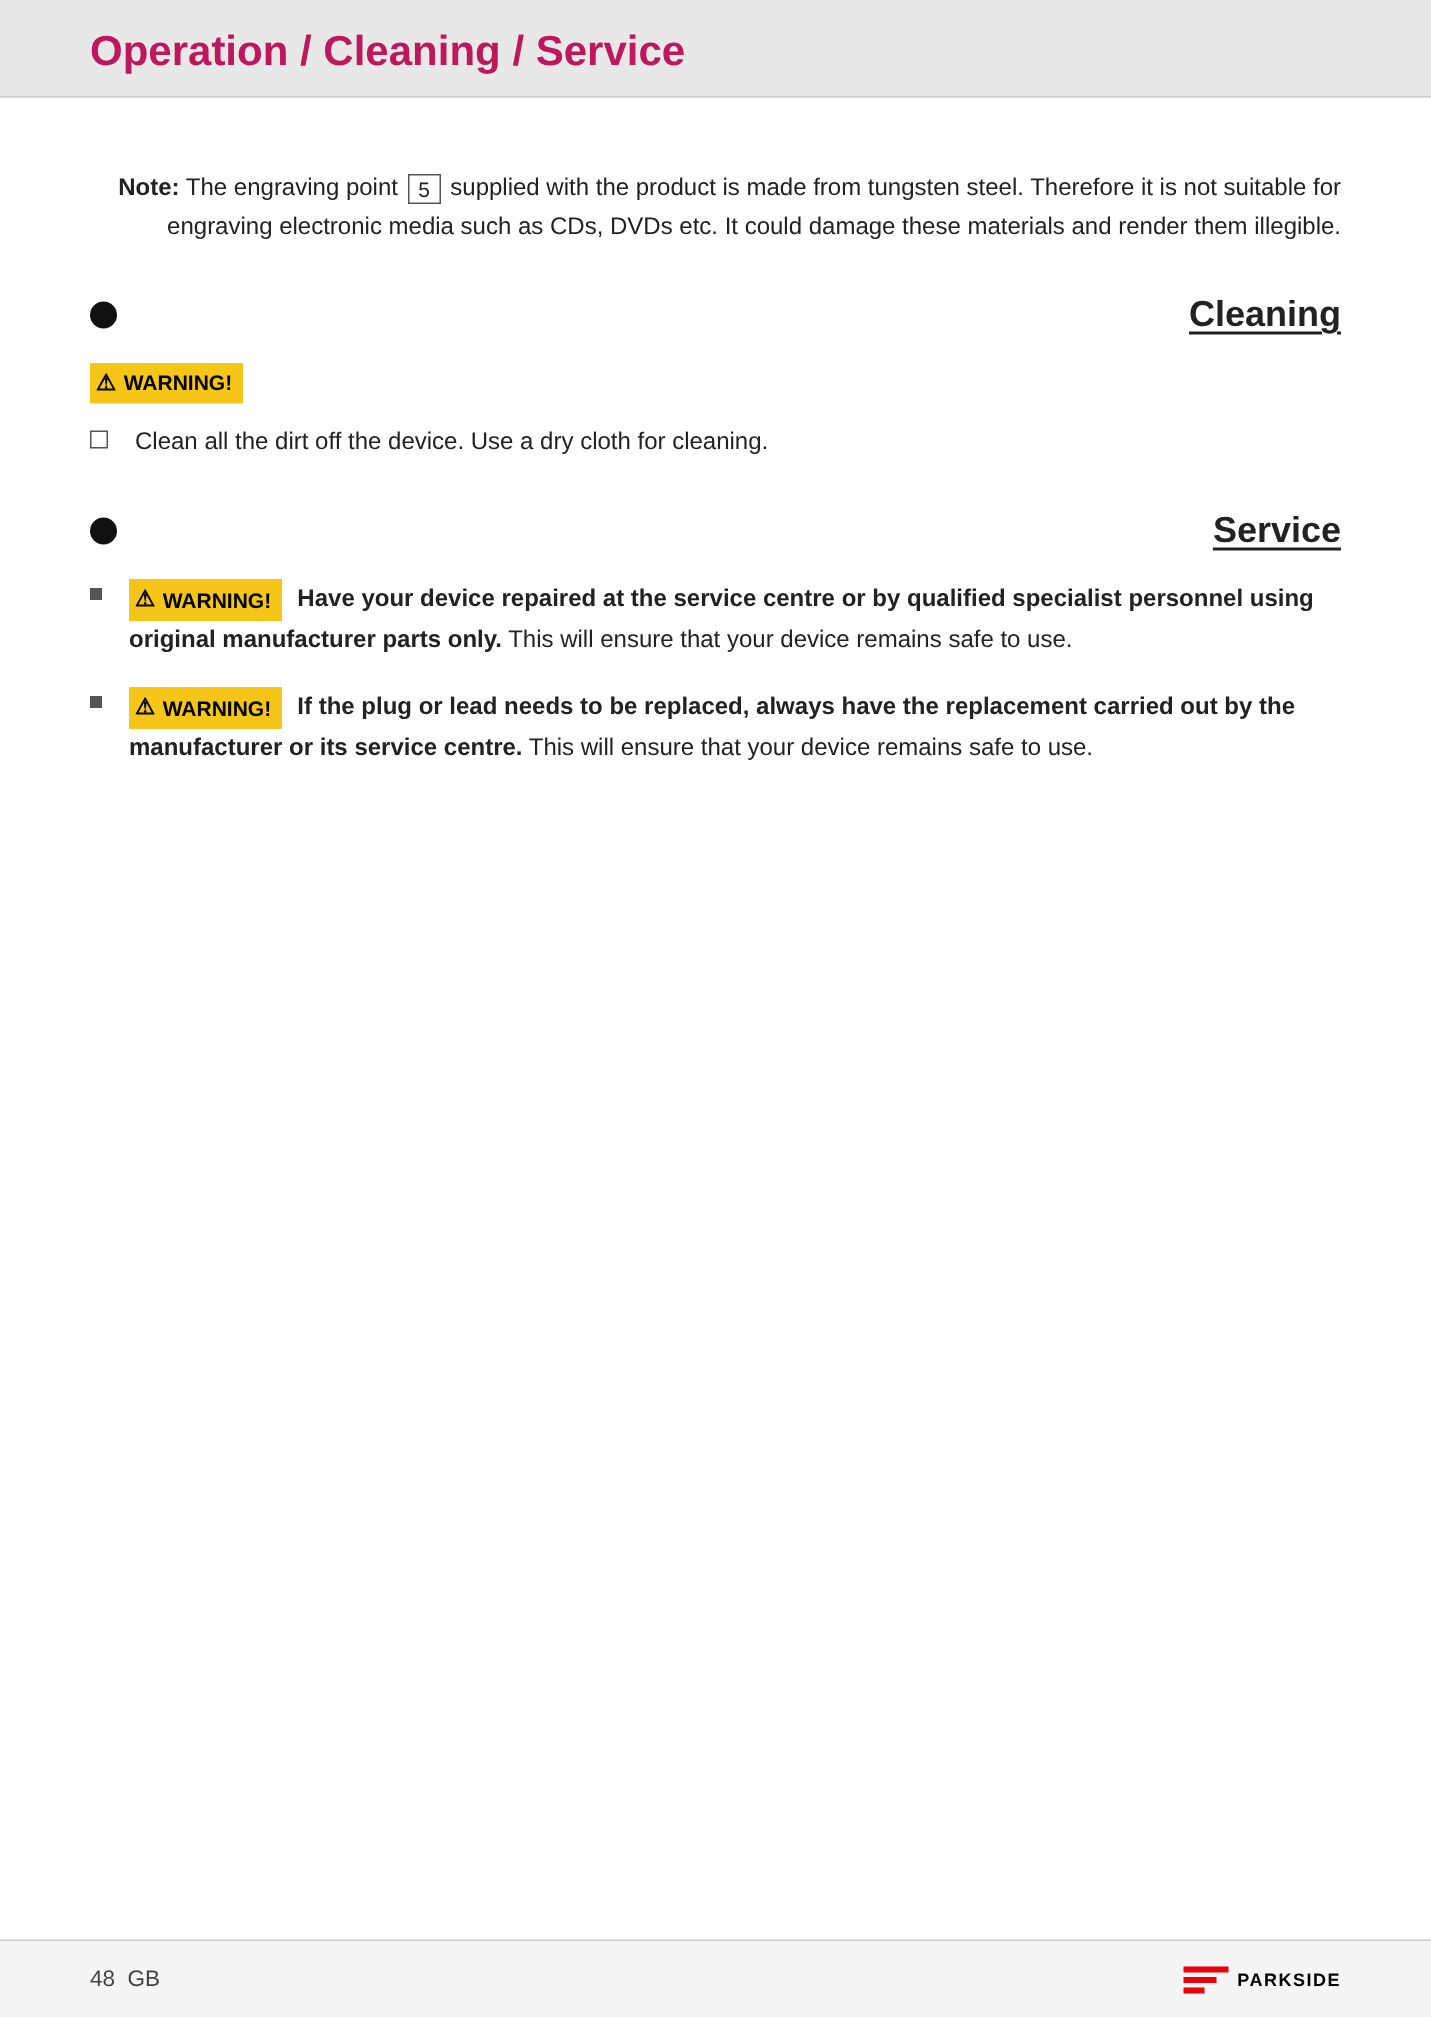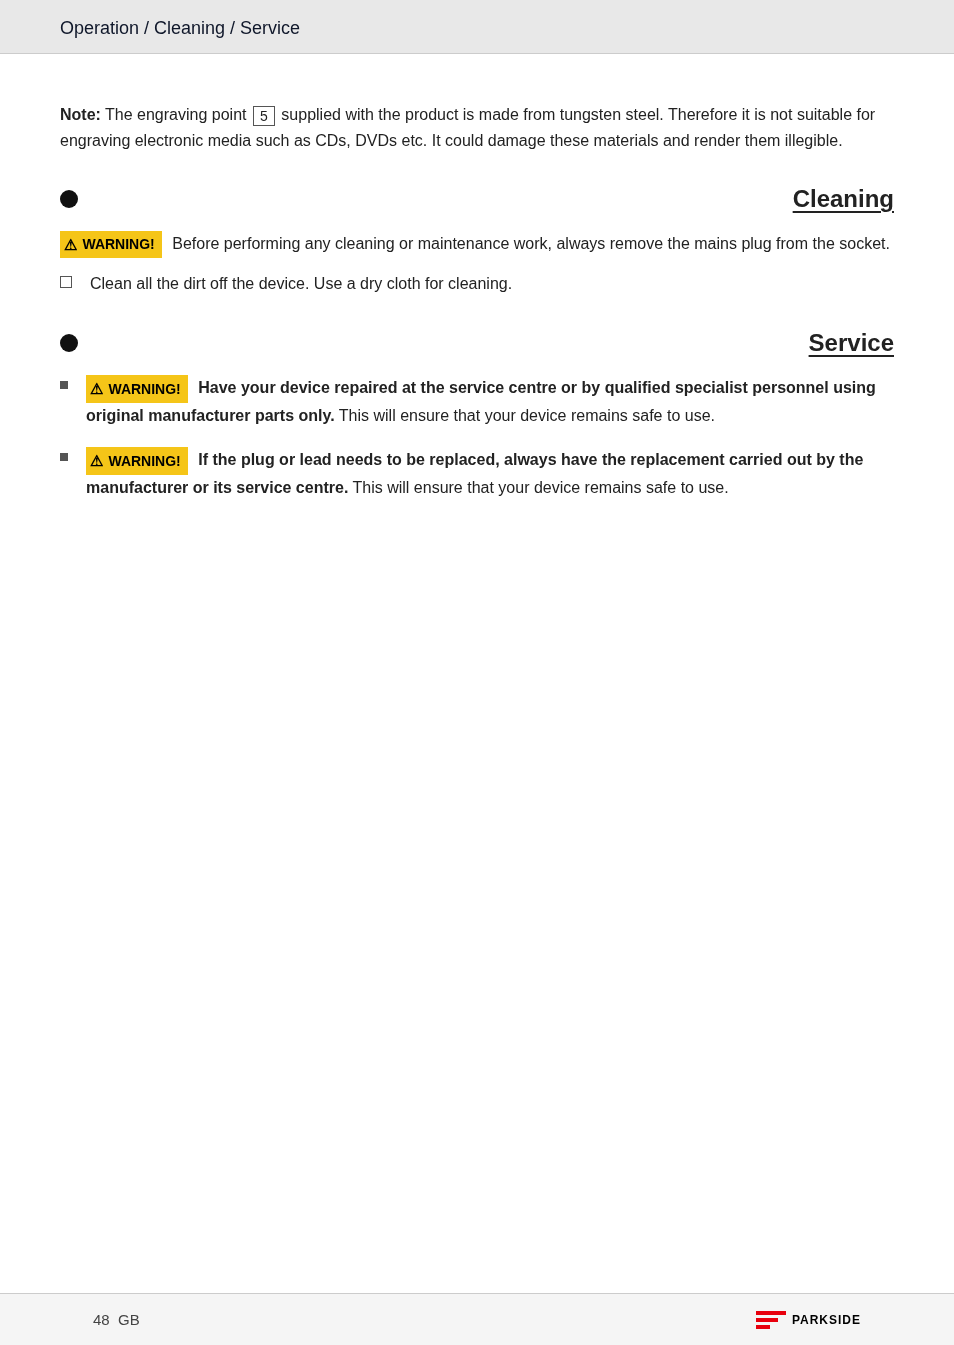--- a/index.html
+++ b/index.html
@@ -14,23 +14,23 @@
       position: relative;
     }
 
     .header-bar {
       background: #e8e8e8;
       padding: 18px 60px 14px 60px;
       border-bottom: 1px solid #ccc;
     }
 
     .header-title {
-      font-size: 18px;
-      font-weight: normal;
-      color: #0f172a;
+      font-size: 28px;
+      font-weight: bold;
+      color: #be185d;
     }
 
     .main-content {
       padding: 30px 60px 80px 60px;
     }
 
     .bullet-list-item {
       display: flex;
       align-items: flex-start;
       margin-bottom: 14px;
@@ -59,20 +59,21 @@
       height: 20px;
       font-size: 14px;
       margin: 0 2px;
       vertical-align: middle;
     }
 
     .note-block {
       margin: 18px 0 30px 0;
       font-size: 16px;
       line-height: 1.6;
+      text-align: right;
     }
 
     .note-bold {
       font-weight: bold;
     }
 
     
     .section-heading {
       display: flex;
       align-items: center;
@@ -152,21 +153,21 @@
     
     .footer {
       position: absolute;
       bottom: 0;
       left: 0;
       right: 0;
       height: 52px;
       display: flex;
       align-items: center;
       justify-content: space-between;
-      padding: 0 93px;
+      padding: 0 60px;
       border-top: 1px solid #ccc;
       background: #f5f5f5;
     }
 
     .footer-page {
       font-size: 15px;
       color: #444;
     }
 
     .parkside-logo {
@@ -212,21 +213,20 @@
     <div class="section-dot"></div>
     <span class="section-title">Cleaning</span>
   </div>
 
   <div class="warning-block">
     <p class="warning-text-inline">
       <span class="warning-badge">
         <span class="warning-triangle">⚠</span>
         <span>WARNING!</span>
       </span>
-      <span> Before performing any cleaning or maintenance work, always remove the mains plug from the socket.</span>
     </p>
   </div>
 
   <div class="bullet-list-item">
     <div class="bullet-square"></div>
     <span class="bullet-text">Clean all the dirt off the device. Use a dry cloth for cleaning.</span>
   </div>
 
   <div class="section-heading" style="">
     <div class="section-dot"></div>

